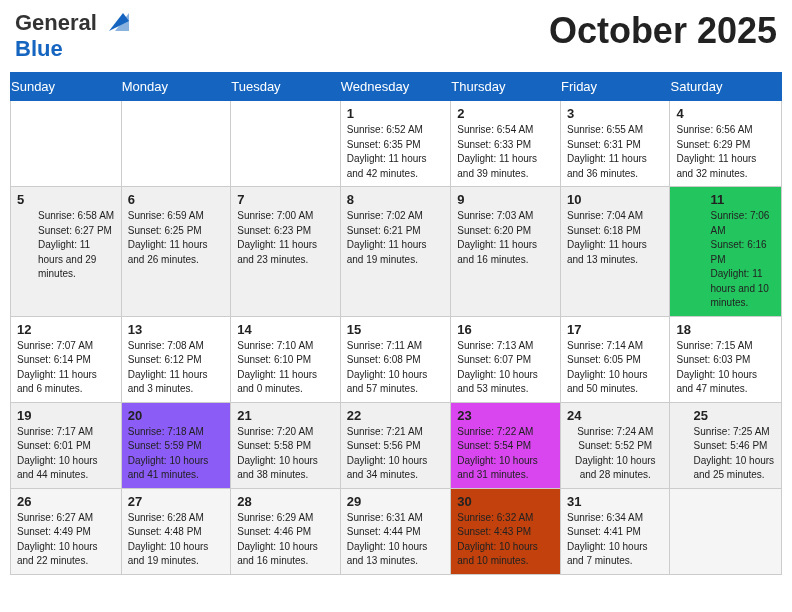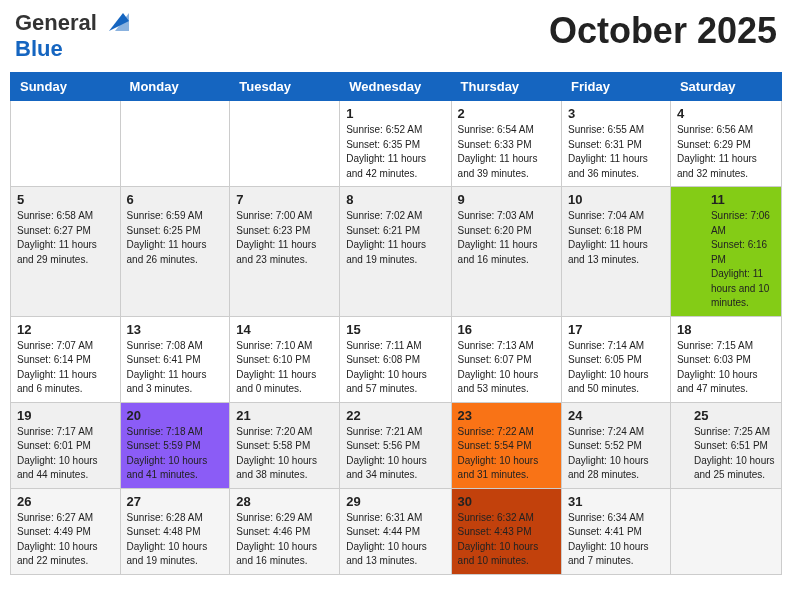--- a/index.html
+++ b/index.html
@@ -45,23 +45,23 @@
     }
     .calendar {
       width: 100%;
       border-collapse: collapse;
       border: 1px solid #ccc;
     }
     .calendar th {
       background-color: #1565c0;
       color: white;
       text-align: left;
-      padding: 6px 9px;
+      padding: 6px 0;
       font-size: 13px;
-      font-weight: bold;
+      font-weight: normal;
       border: 1px solid #1565c0;
     }
     .calendar td {
       vertical-align: top;
       border: 1px solid #ccc;
       padding: 5px 6px;
       width: 113px;
       min-height: 80px;
       font-size: 10.5px;
       color: #222;
@@ -149,21 +149,21 @@
           <td style="background: rgb(255, 255, 255); min-height: 85px;">
             <span class="day-number">4</span>
             <div class="day-info" style="white-space: pre-line; font-size: 10px; line-height: 1.45;">Sunrise: 6:56 AM
 Sunset: 6:29 PM
 Daylight: 11 hours and 32 minutes.</div>
           </td>
         </tr>
         <tr>
           <td style="background: rgb(240, 240, 240); min-height: 85px;">
             <span class="day-number">5</span>
-            <div class="day-info" style="white-space: pre-line; font-size: 10px; line-height: 1.45;">Sunrise: 6:58 AM
+            <div class="day-info" style="white-space: pre-line; font-size: 10px; line-height: 1.45; margin-left: 21px;">Sunrise: 6:58 AM
 Sunset: 6:27 PM
 Daylight: 11 hours and 29 minutes.</div>
           </td>
           <td style="background: rgb(240, 240, 240); min-height: 85px;">
             <span class="day-number">6</span>
             <div class="day-info" style="white-space: pre-line; font-size: 10px; line-height: 1.45;">Sunrise: 6:59 AM
 Sunset: 6:25 PM
 Daylight: 11 hours and 26 minutes.</div>
           </td>
           <td style="background: rgb(240, 240, 240); min-height: 85px;">
@@ -183,38 +183,38 @@
             <div class="day-info" style="white-space: pre-line; font-size: 10px; line-height: 1.45;">Sunrise: 7:03 AM
 Sunset: 6:20 PM
 Daylight: 11 hours and 16 minutes.</div>
           </td>
           <td style="background: rgb(240, 240, 240); min-height: 85px;">
             <span class="day-number">10</span>
             <div class="day-info" style="white-space: pre-line; font-size: 10px; line-height: 1.45;">Sunrise: 7:04 AM
 Sunset: 6:18 PM
 Daylight: 11 hours and 13 minutes.</div>
           </td>
-          <td style="background: #84cc16; min-height: 85px; padding-left: 40px;">
+          <td style="background: #22c55e; min-height: 85px; padding-left: 40px;">
             <span class="day-number">11</span>
             <div class="day-info" style="white-space: pre-line; font-size: 10px; line-height: 1.45;">Sunrise: 7:06 AM
 Sunset: 6:16 PM
 Daylight: 11 hours and 10 minutes.</div>
           </td>
         </tr>
         <tr>
           <td style="background: rgb(255, 255, 255); min-height: 85px; margin-left: 12px;">
             <span class="day-number">12</span>
             <div class="day-info" style="white-space: pre-line; font-size: 10px; line-height: 1.45;">Sunrise: 7:07 AM
 Sunset: 6:14 PM
 Daylight: 11 hours and 6 minutes.</div>
           </td>
           <td style="background: rgb(255, 255, 255); min-height: 85px;">
             <span class="day-number">13</span>
             <div class="day-info" style="white-space: pre-line; font-size: 10px; line-height: 1.45;">Sunrise: 7:08 AM
-Sunset: 6:41 PM
+Sunset: 6:12 PM
 Daylight: 11 hours and 3 minutes.</div>
           </td>
           <td style="background: rgb(255, 255, 255); min-height: 85px;">
             <span class="day-number">14</span>
             <div class="day-info" style="white-space: pre-line; font-size: 10px; line-height: 1.45;">Sunrise: 7:10 AM
 Sunset: 6:10 PM
 Daylight: 11 hours and 0 minutes.</div>
           </td>
           <td style="background: rgb(255, 255, 255); min-height: 85px;">
             <span class="day-number">15</span>
@@ -259,36 +259,36 @@
             <div class="day-info" style="white-space: pre-line; font-size: 10px; line-height: 1.45;">Sunrise: 7:20 AM
 Sunset: 5:58 PM
 Daylight: 10 hours and 38 minutes.</div>
           </td>
           <td style="background: rgb(240, 240, 240); min-height: 85px;">
             <span class="day-number">22</span>
             <div class="day-info" style="white-space: pre-line; font-size: 10px; line-height: 1.45;">Sunrise: 7:21 AM
 Sunset: 5:56 PM
 Daylight: 10 hours and 34 minutes.</div>
           </td>
-          <td style="background: #f97316; min-height: 85px; margin-top: 44px;">
+          <td style="background: #d946ef; min-height: 85px; margin-top: 44px;">
             <span class="day-number">23</span>
             <div class="day-info" style="white-space: pre-line; font-size: 10px; line-height: 1.45;">Sunrise: 7:22 AM
 Sunset: 5:54 PM
 Daylight: 10 hours and 31 minutes.</div>
           </td>
           <td style="background: rgb(240, 240, 240); min-height: 85px;">
             <span class="day-number">24</span>
-            <div class="day-info" style="white-space: pre-line; font-size: 10px; line-height: 1.45;">Sunrise: 7:24 AM
+            <div class="day-info" style="white-space: pre-line; font-size: 10px; line-height: 1.45; text-align: center;">Sunrise: 7:24 AM
 Sunset: 5:52 PM
 Daylight: 10 hours and 28 minutes.</div>
           </td>
           <td style="background: rgb(240, 240, 240); min-height: 85px; padding-left: 23px;">
             <span class="day-number">25</span>
             <div class="day-info" style="white-space: pre-line; font-size: 10px; line-height: 1.45;">Sunrise: 7:25 AM
-Sunset: 6:51 PM
+Sunset: 5:46 PM
 Daylight: 10 hours and 25 minutes.</div>
           </td>
         </tr>
         <tr>
           <td style="background: rgb(245, 245, 245); min-height: 85px;">
             <span class="day-number">26</span>
             <div class="day-info" style="white-space: pre-line; font-size: 10px; line-height: 1.45;">Sunrise: 6:27 AM
 Sunset: 4:49 PM
 Daylight: 10 hours and 22 minutes.</div>
           </td>

